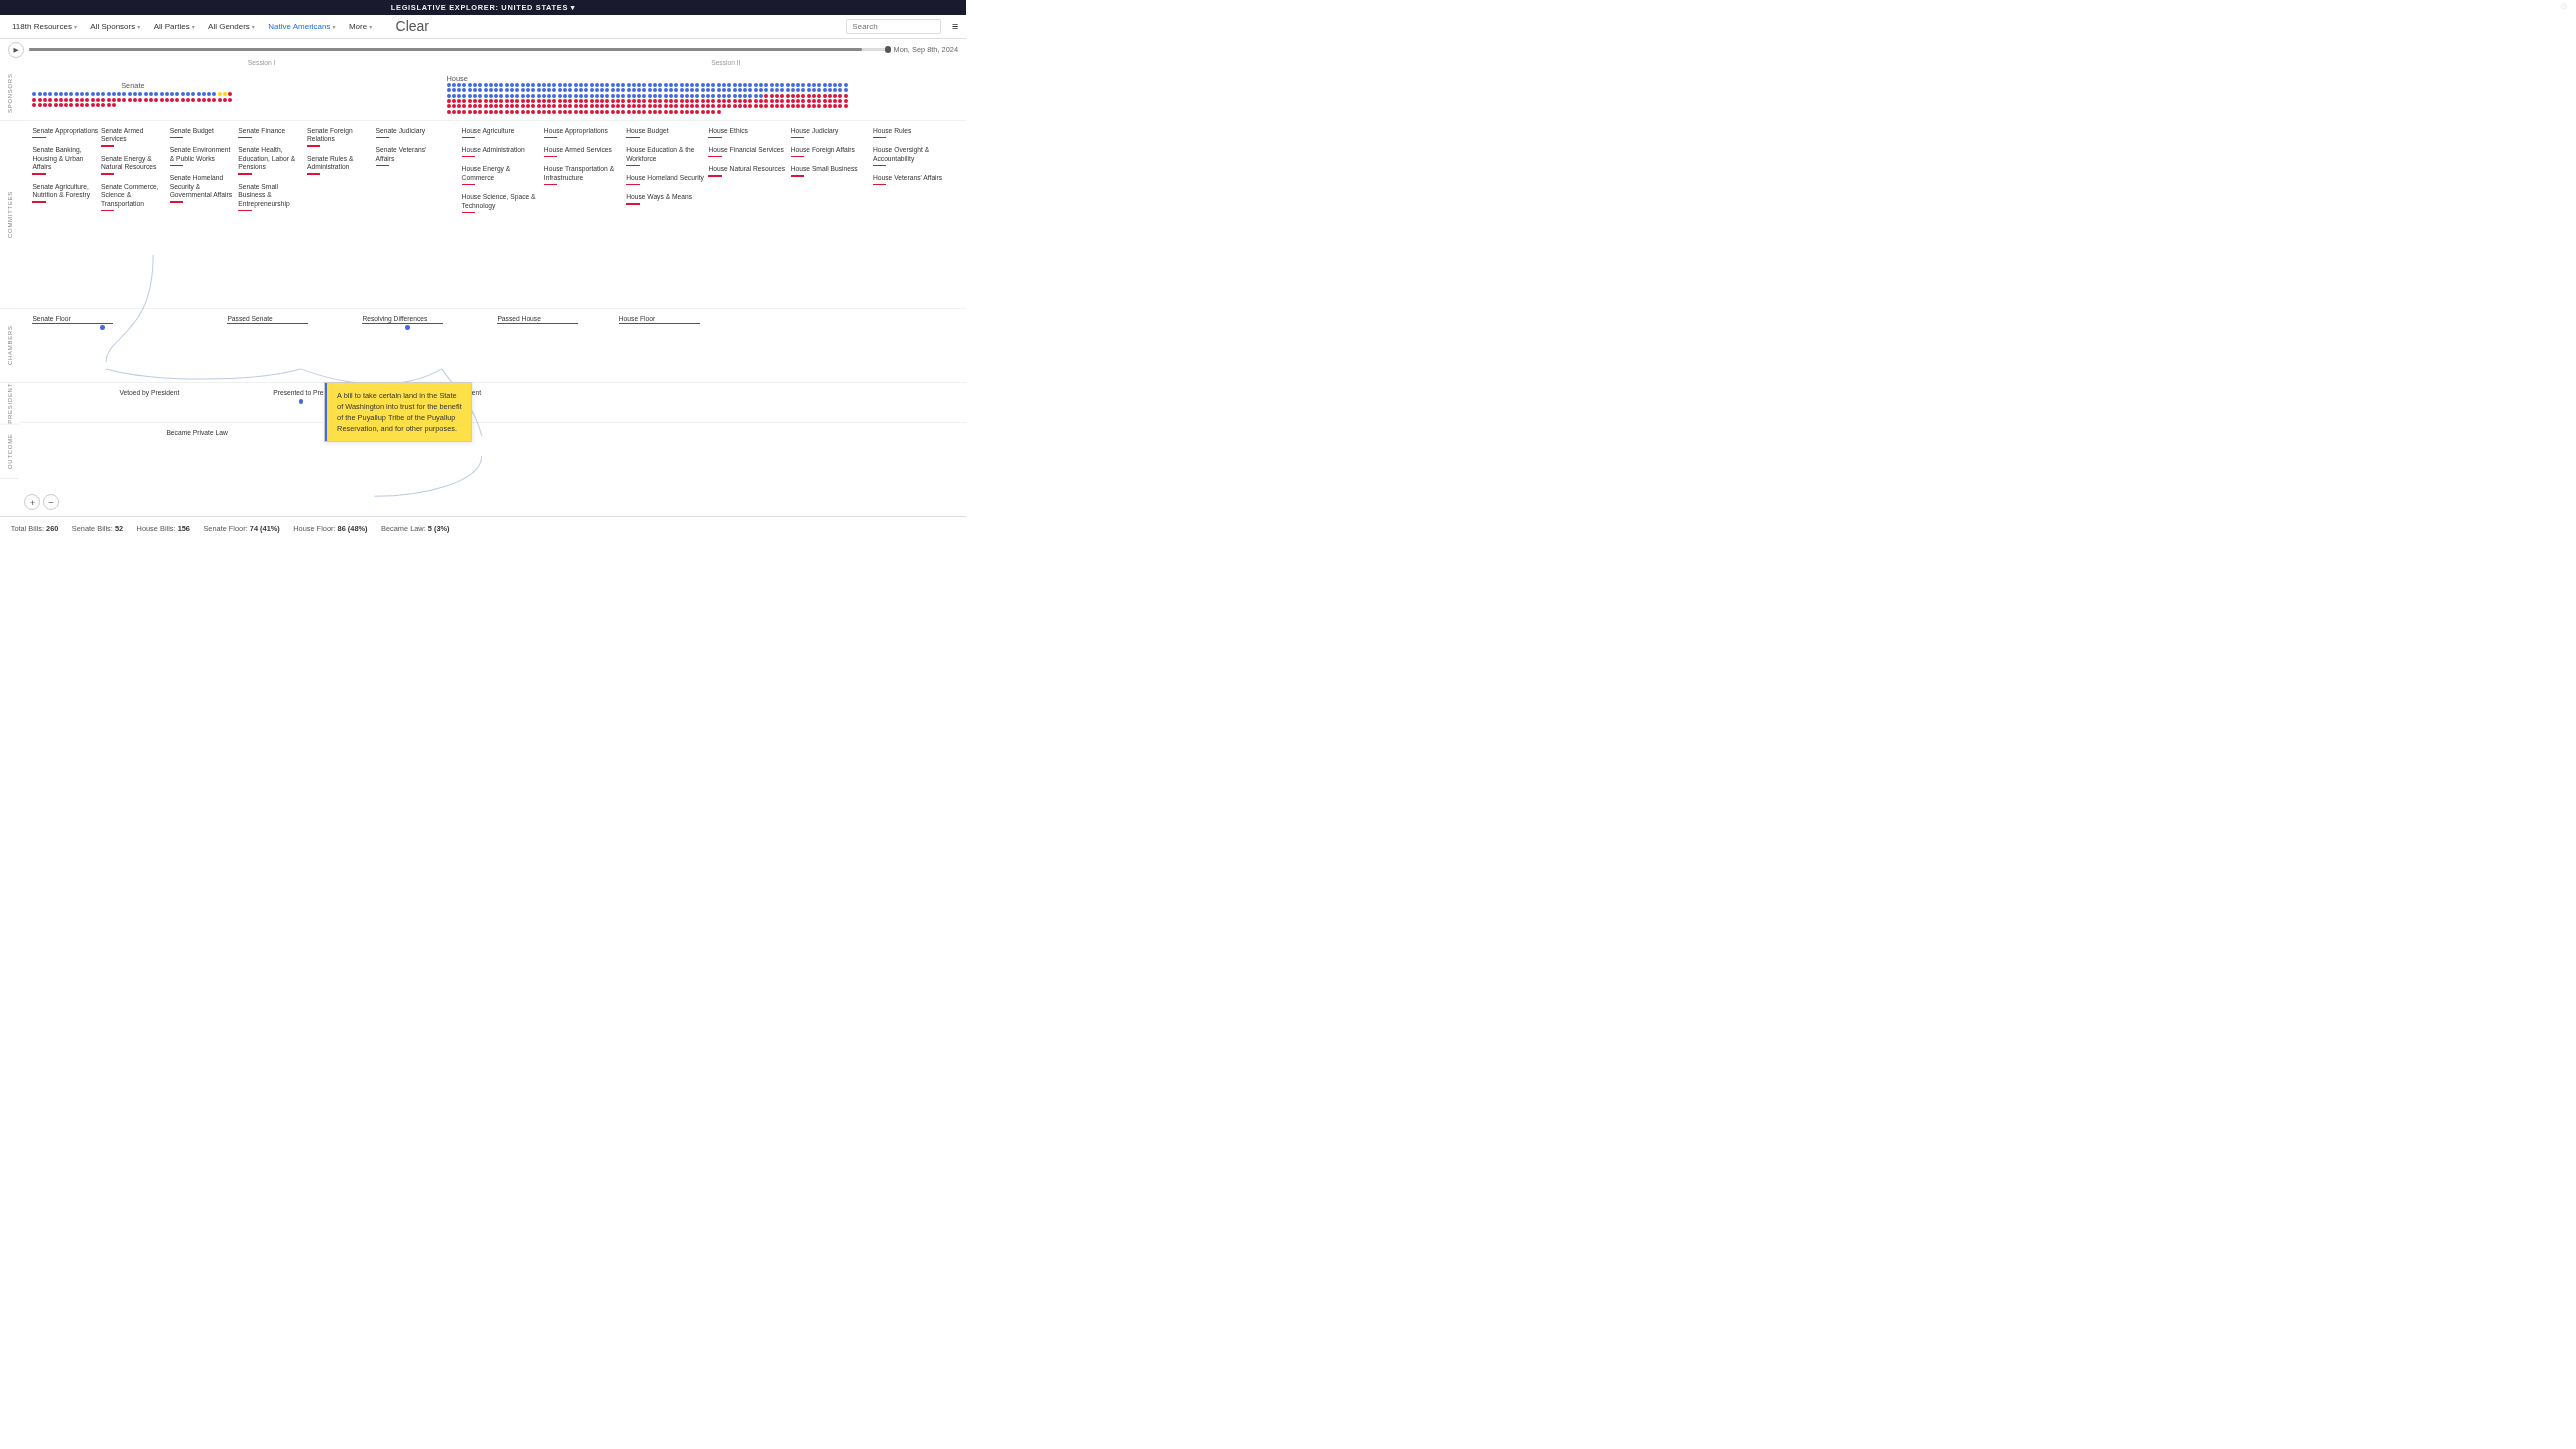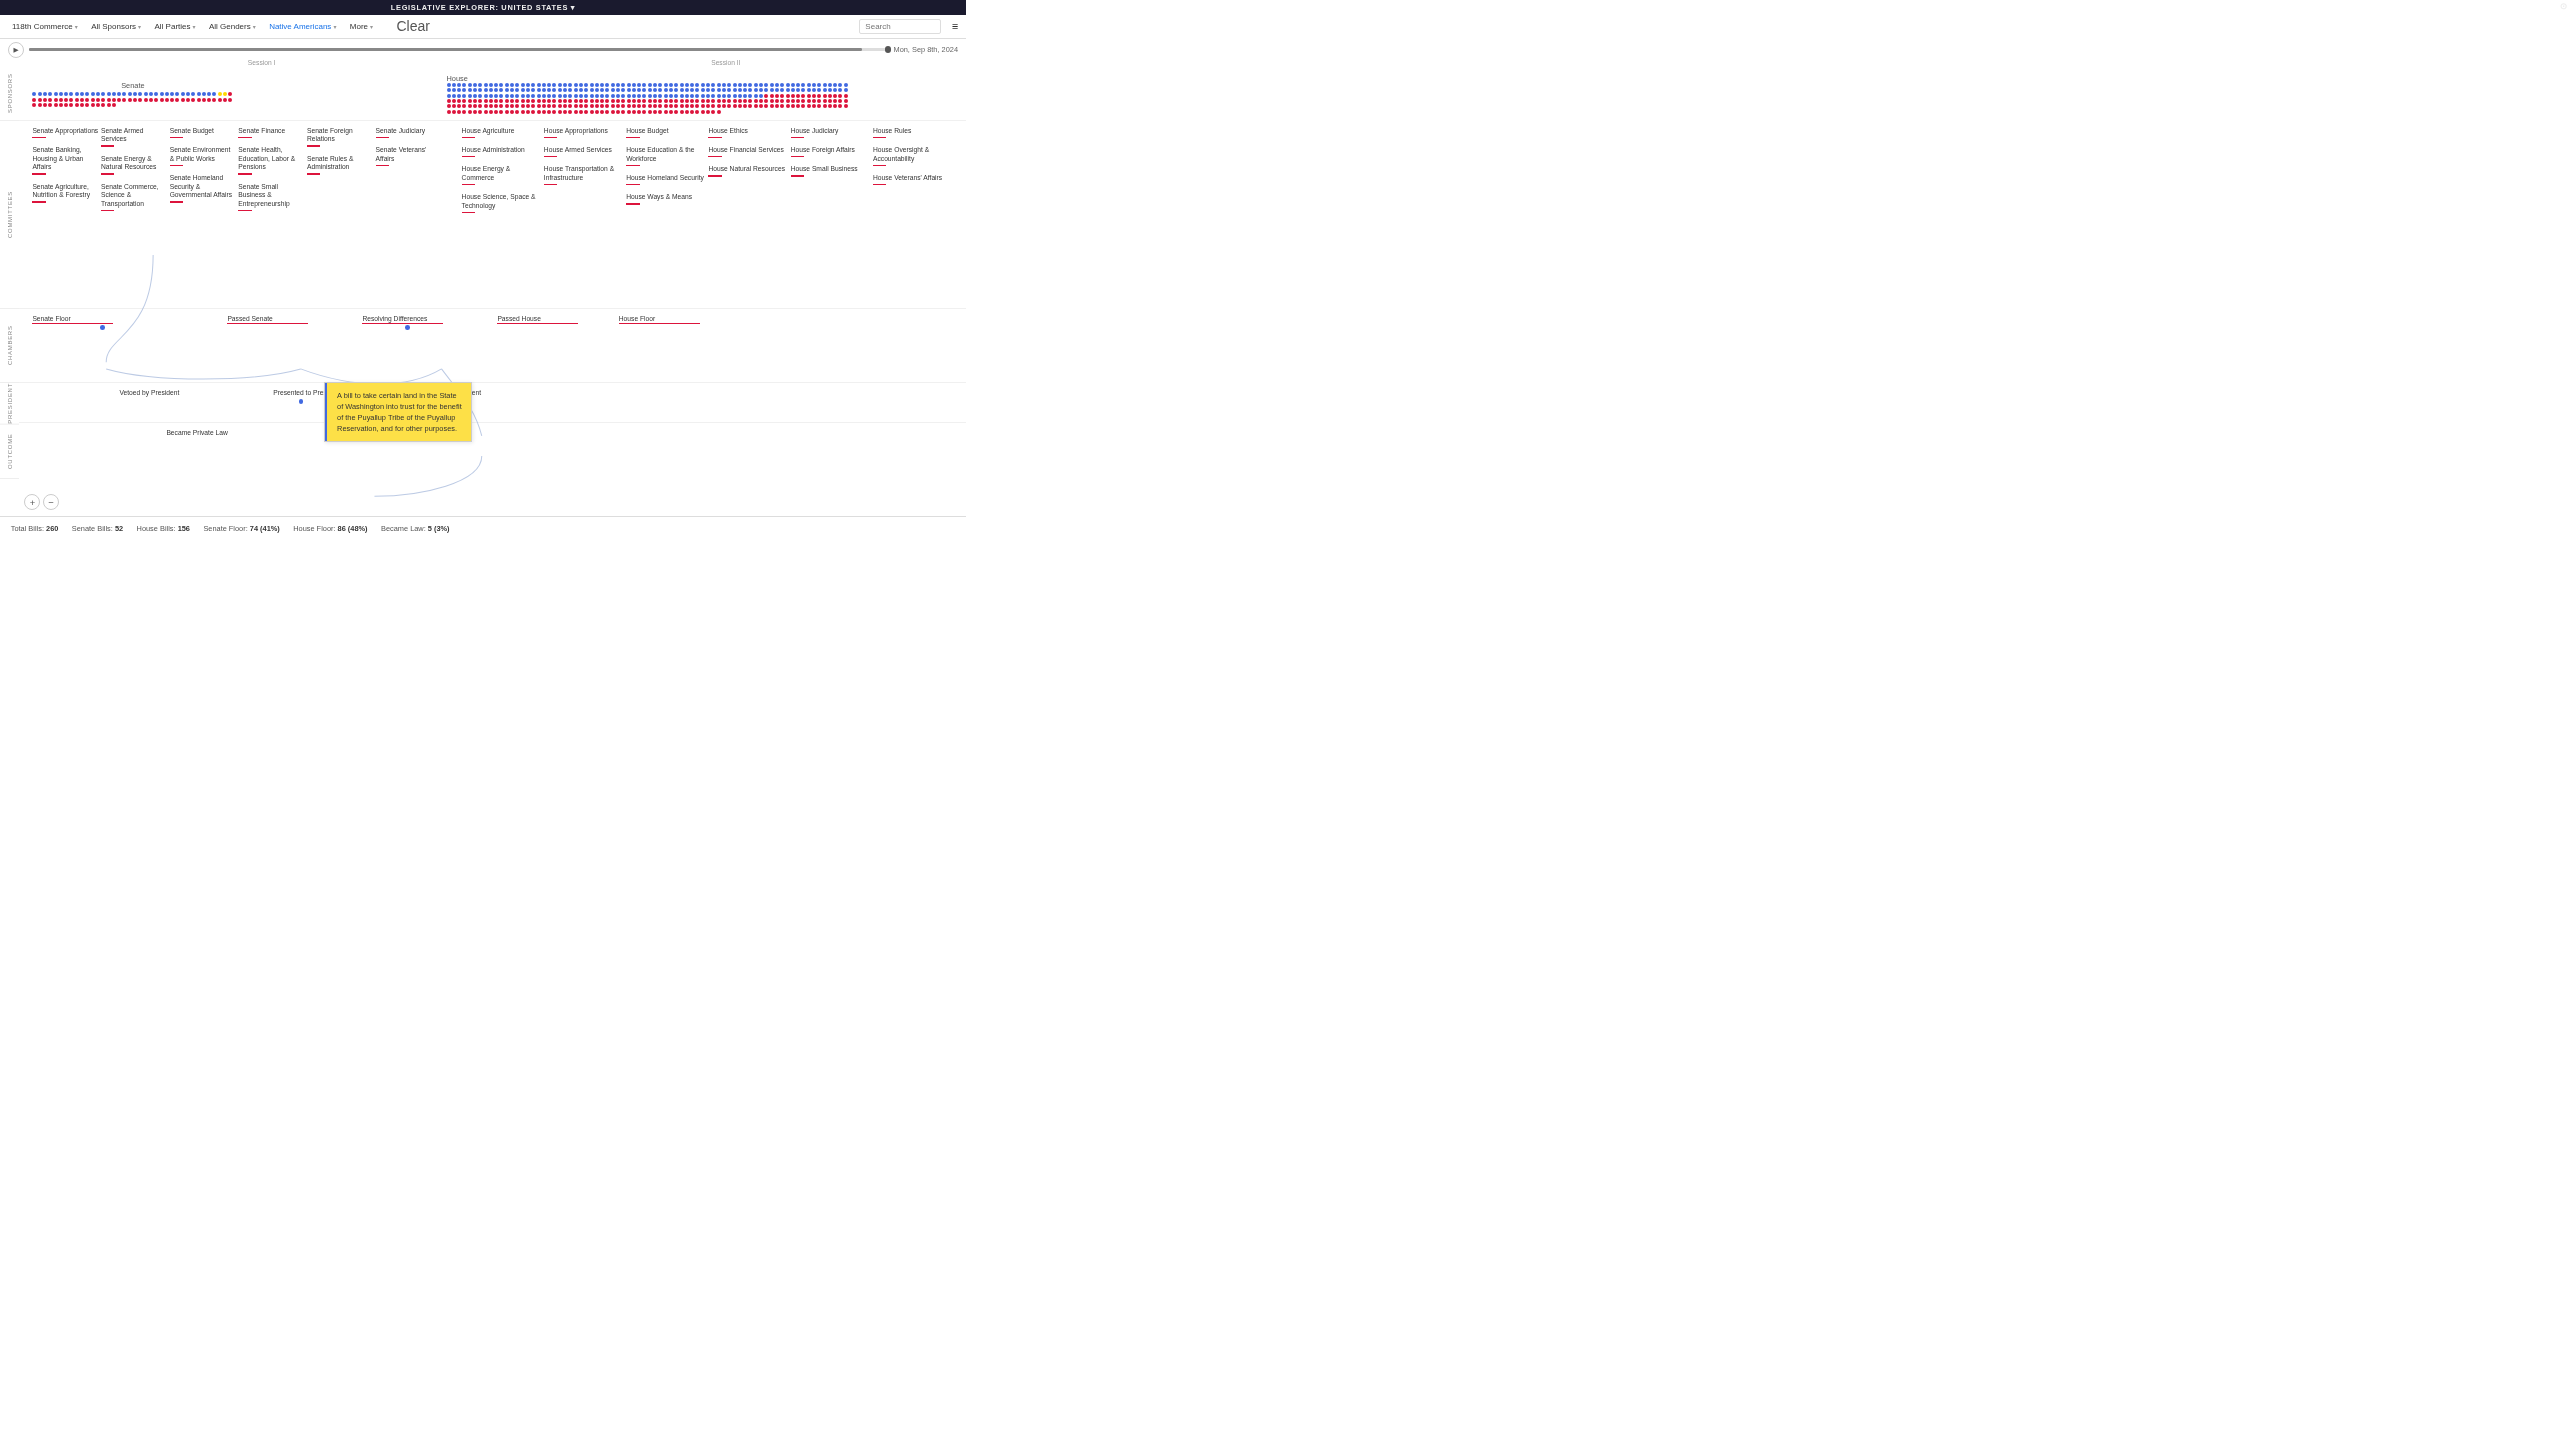--- a/index.html
+++ b/index.html
@@ -22,21 +22,21 @@
     .filter-btn {
       font-size: 8px; color: #333; cursor: pointer;
       background: none; border: none; display: flex; align-items: center; gap: 2px;
       padding: 2px 4px; border-radius: 2px;
     }
     .filter-btn.active { color: #1a73e8; }
     .filter-btn .arrow { font-size: 6px; color: #999; }
     .clear-btn { font-size: 14px; color: #555; cursor: pointer; background: none; border: none; margin-left: 14px; }
     #search-box {
       margin-left: auto; border: 0.7px solid #ddd; border-radius: 2px;
-      padding: 2px 5.4px; font-size: 8px; width: 82px; color: #999;
+      padding: 2px 5.4px; font-size: 8px; width: 95px; color: #999;
     }
     #menu-icon { margin-left: 5.4px; font-size: 10.7px; cursor: pointer; }
 
     
     #timeline-area {
       display: flex; align-items: center; padding: 2.7px 8px 0 8px;
       gap: 5.4px; height: 19px;
     }
     #play-btn {
       width: 16px; height: 16px; border-radius: 50%; border: 0.7px solid #ccc;
@@ -162,21 +162,21 @@
 <body>
 
 <div id="top-bar">
   <span>LEGISLATIVE EXPLORER: UNITED STATES</span>
   <span style="cursor:pointer;margin-left:2.7px;">▾</span>
   <span style="position:absolute;right:8px;top:1.3px;font-size:8.7px;">⊙</span>
 </div>
 
 <div id="filter-bar">
   <button class="filter-btn">
-    <span>118th Commerce</span>
+    <span>118th Resources</span>
     <span class="arrow">▾</span>
   </button>
   <button class="filter-btn">
     <span>All Sponsors</span>
     <span class="arrow">▾</span>
   </button>
   <button class="filter-btn">
     <span>All Parties</span>
     <span class="arrow">▾</span>
   </button>

